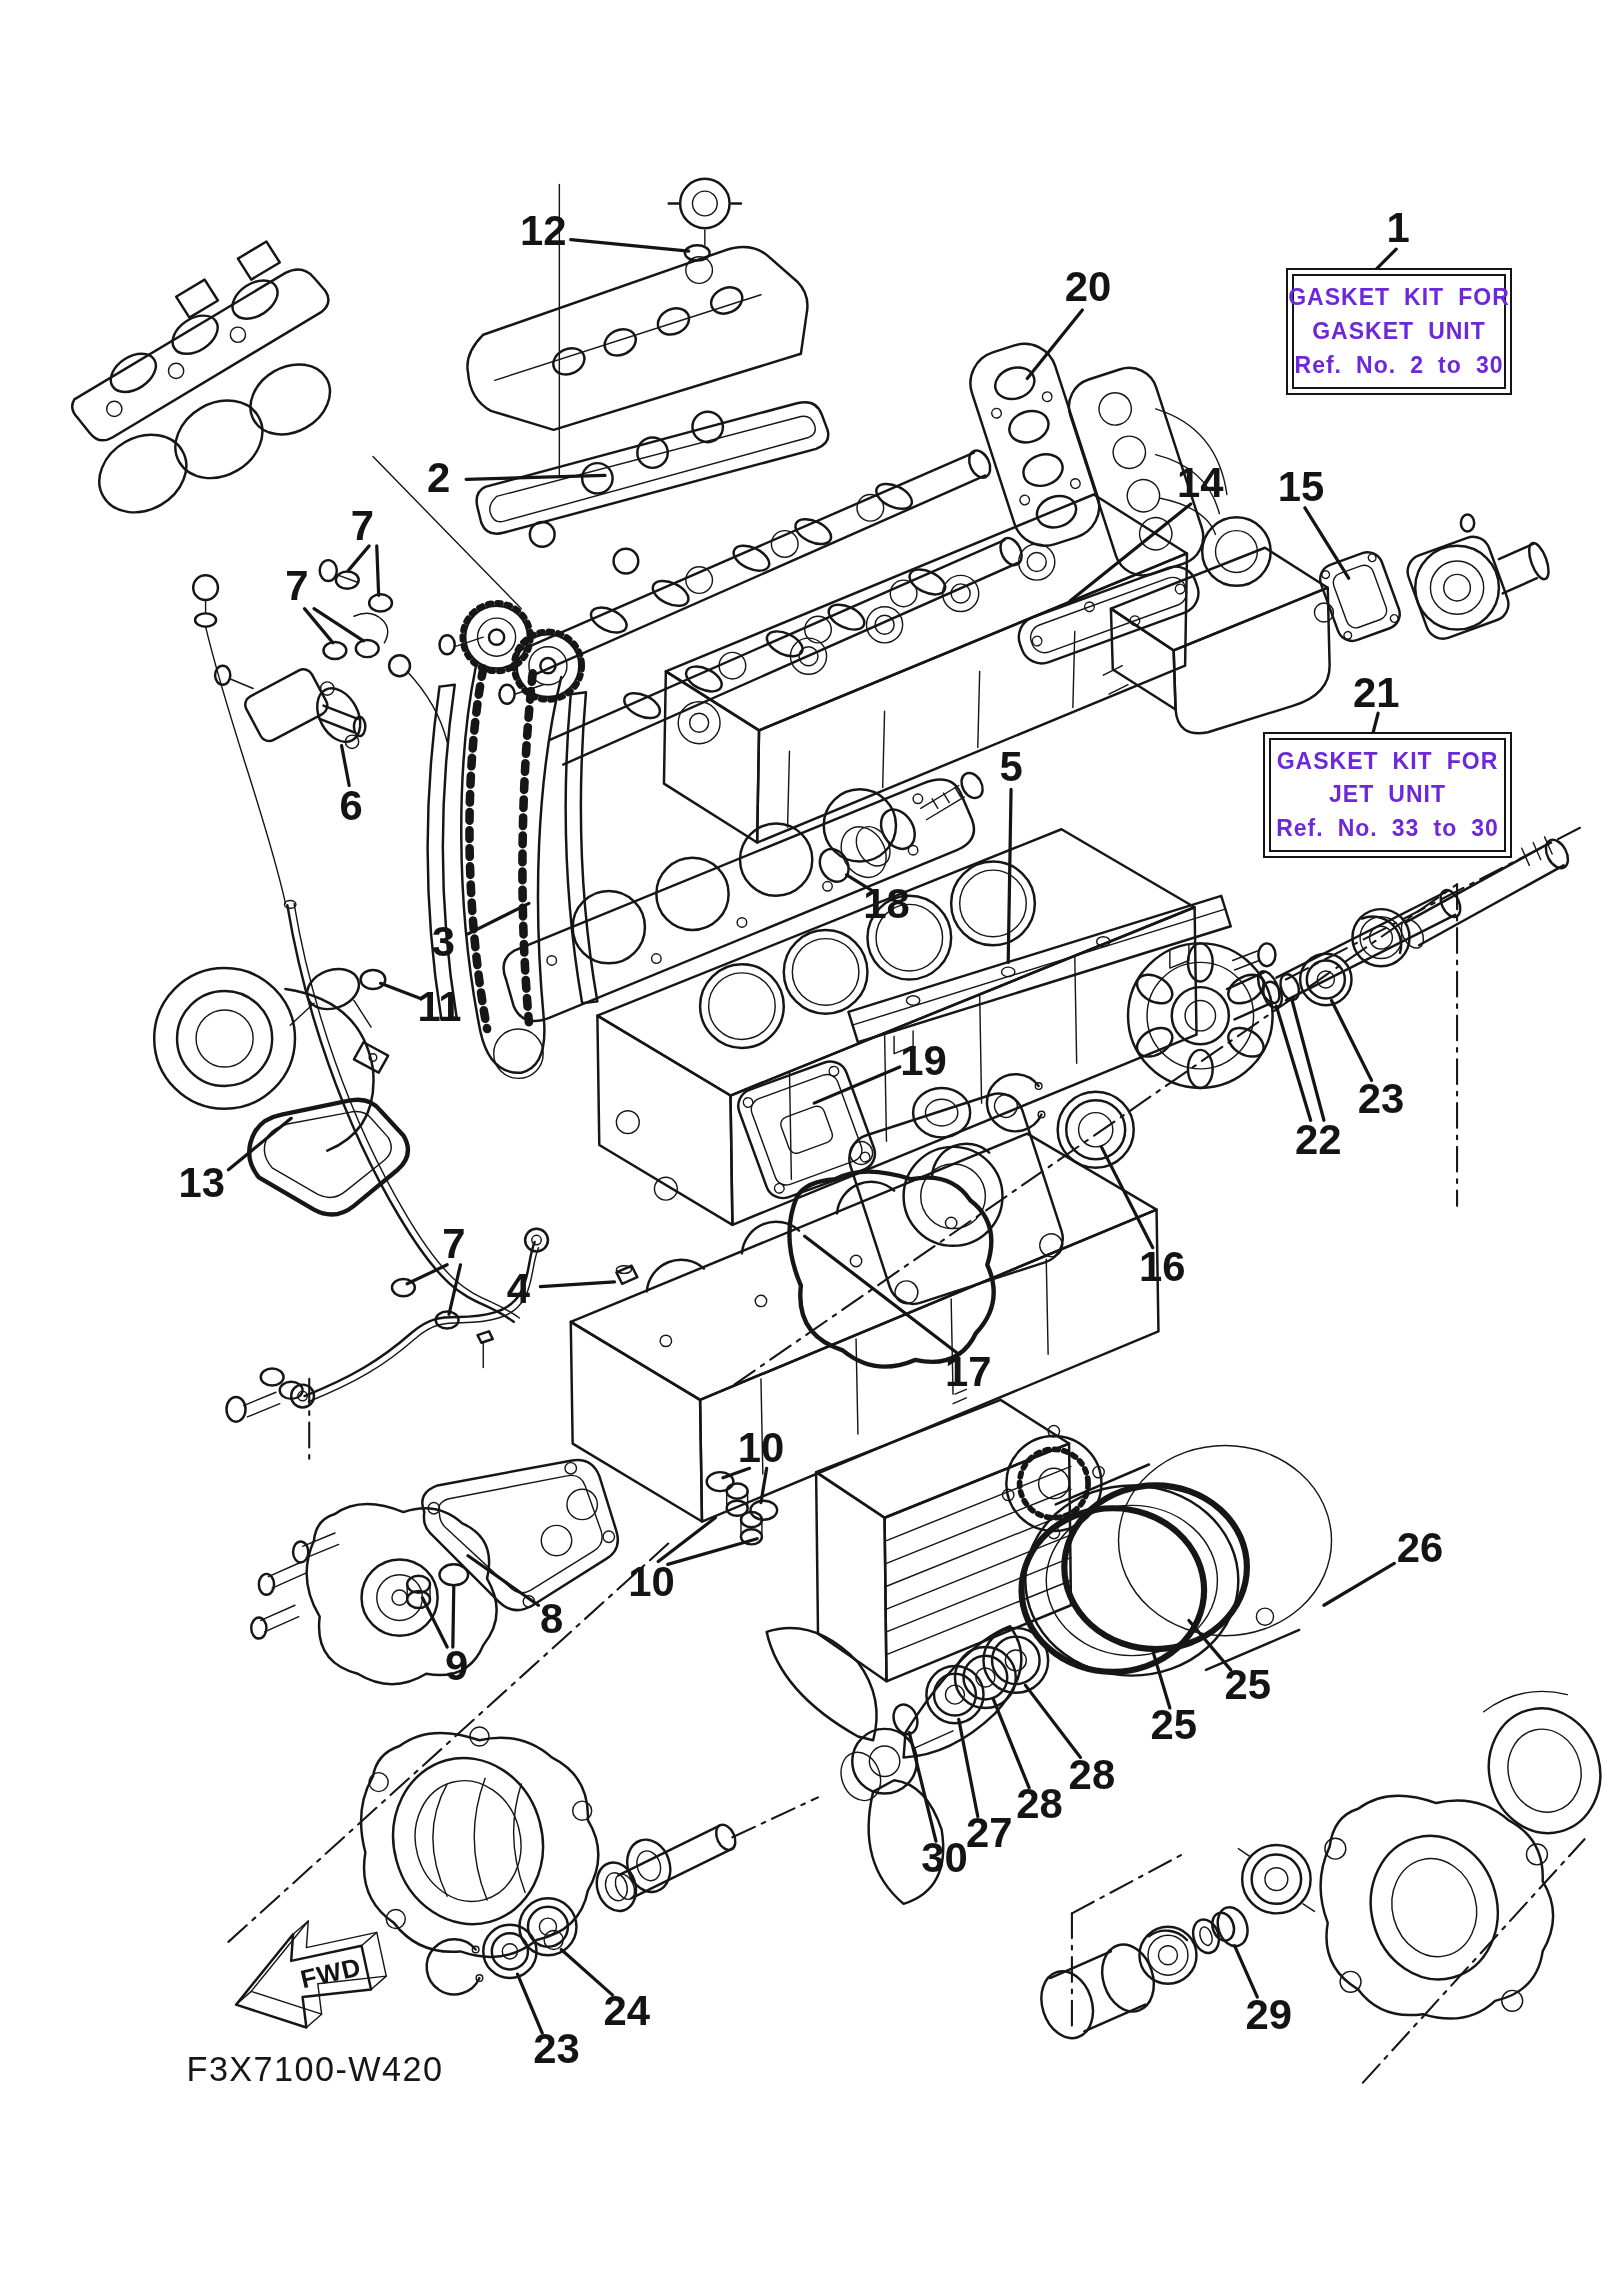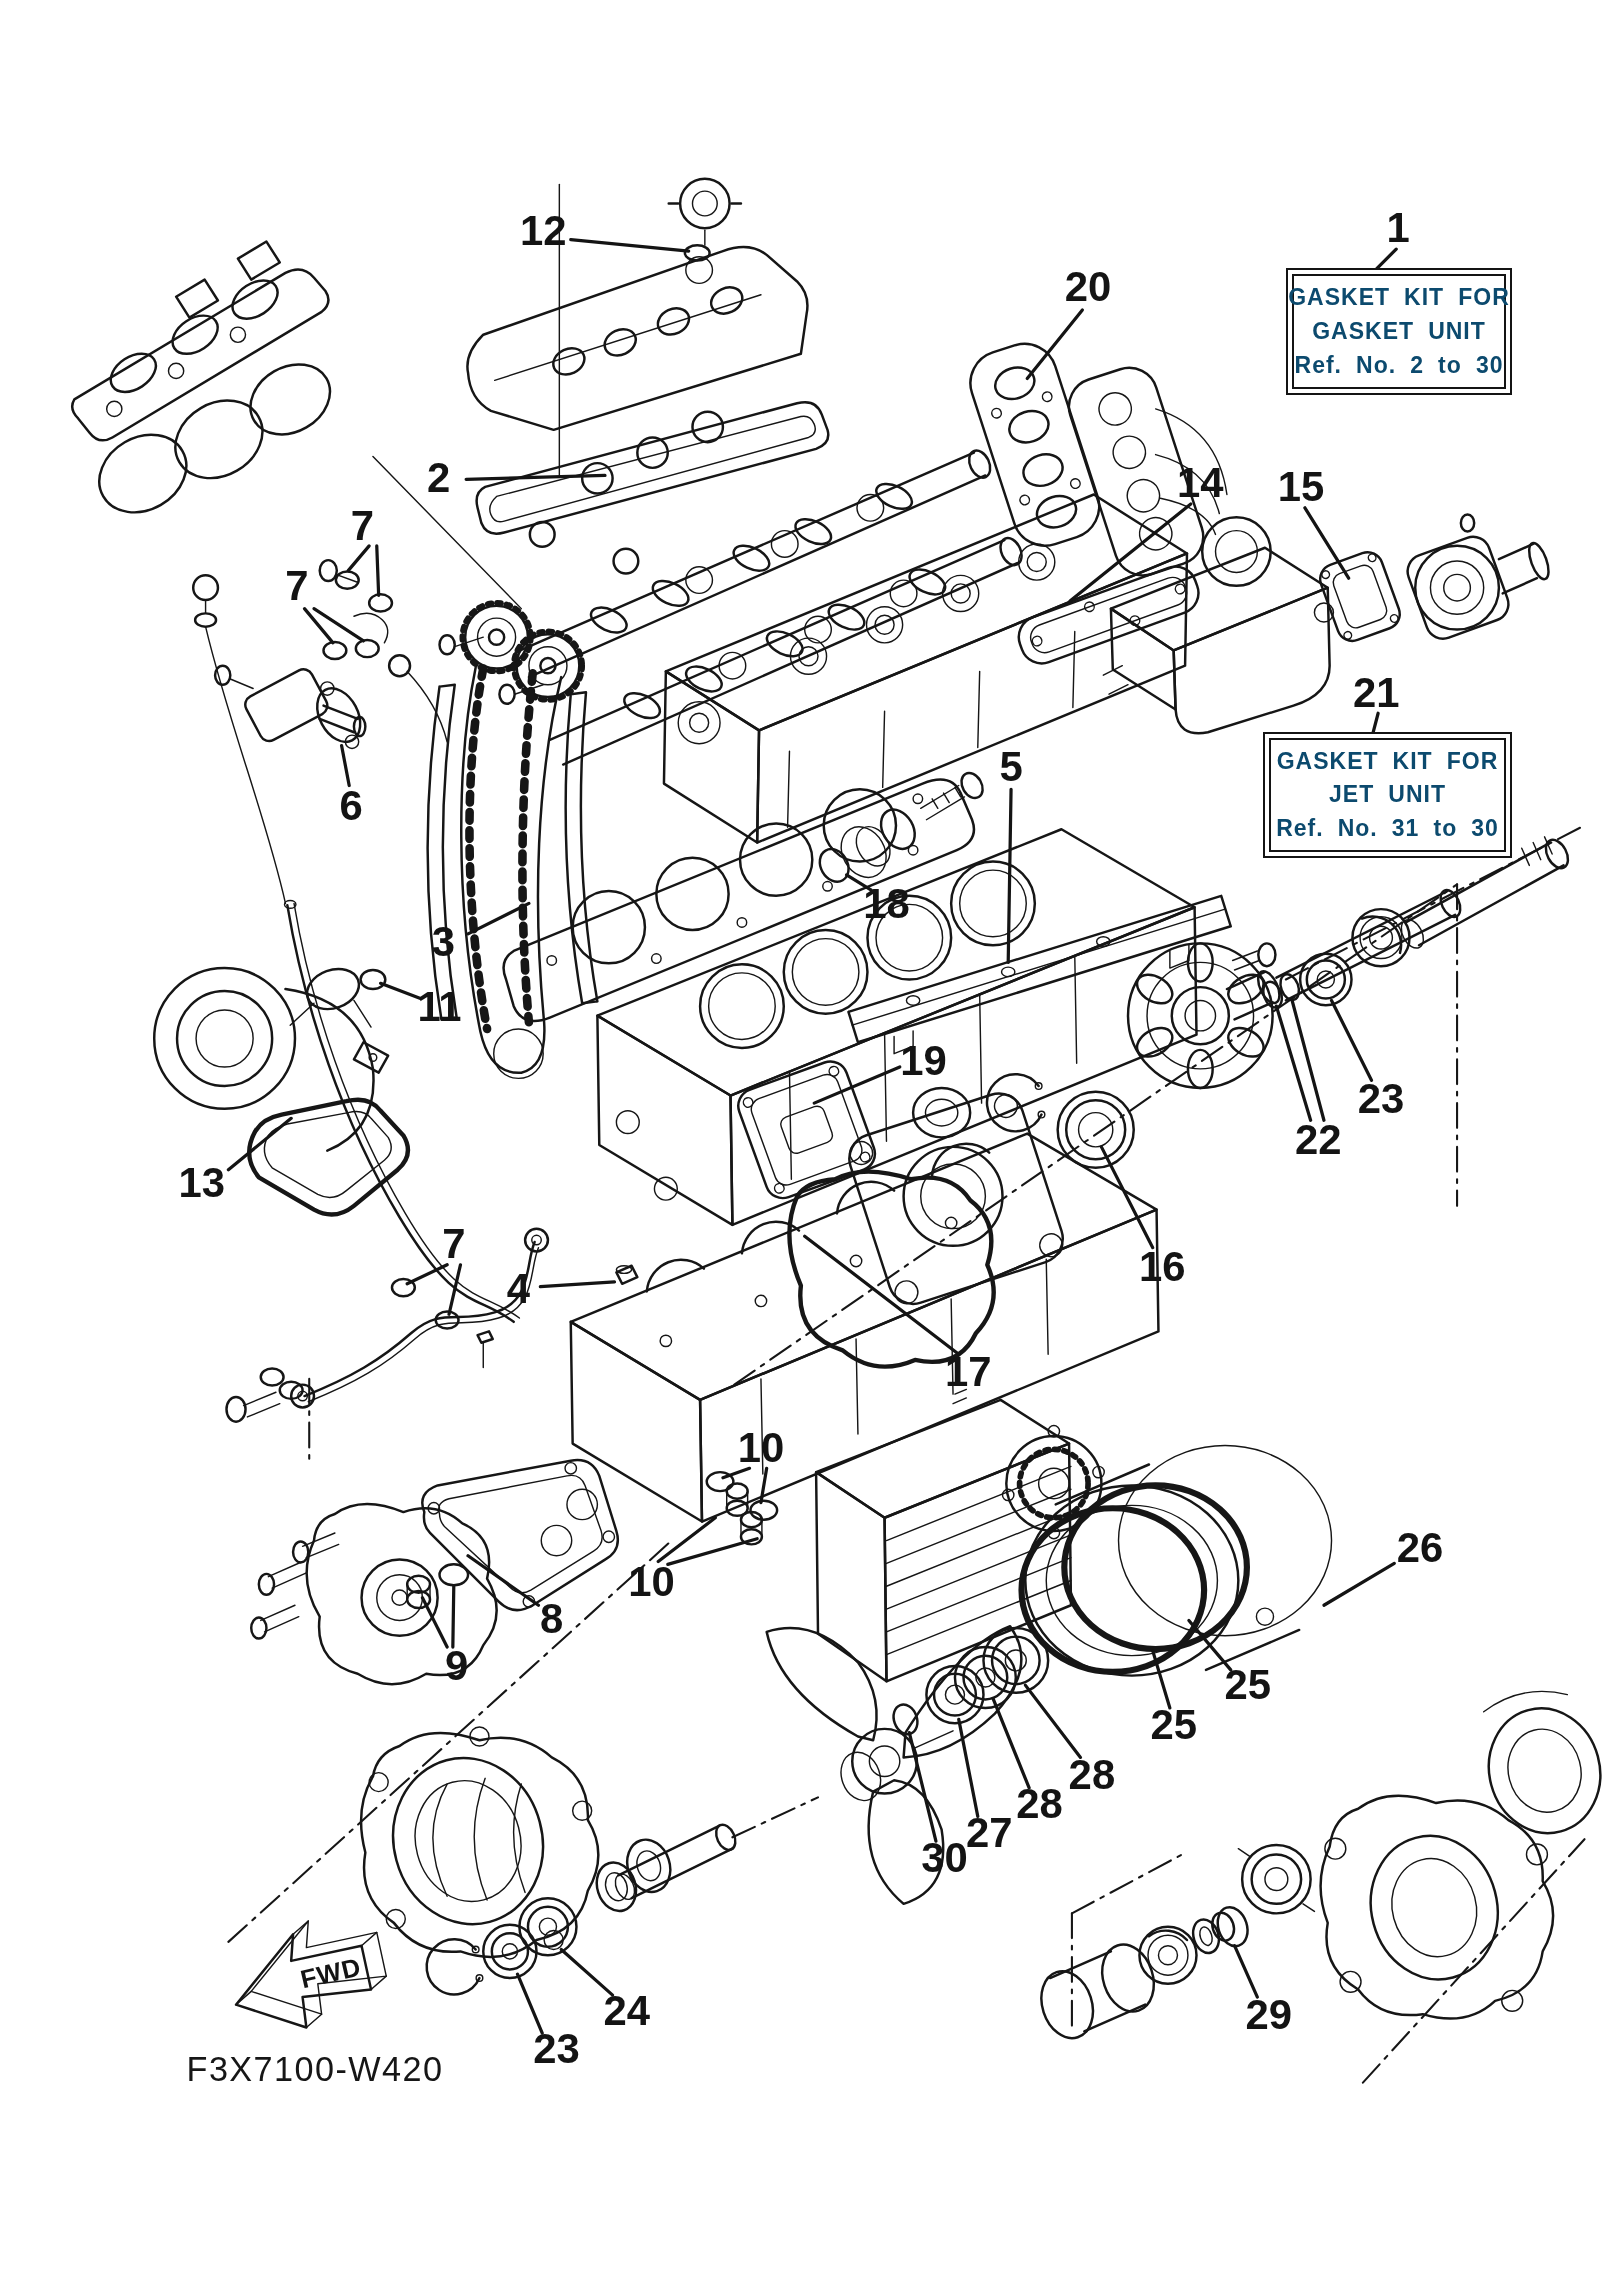--- a/index.html
+++ b/index.html
@@ -16,21 +16,21 @@
   #diagram .lk{stroke-width:9;stroke-dasharray:9 10;}
   #diagram .teeth{stroke-width:6;stroke-dasharray:4 6;}
   #diagram .callout-num{font:700 44px "Liberation Sans",sans-serif;fill:#141414;stroke:none;}
   #diagram .leader{stroke:#141414;stroke-width:3.4;}
   #diagram .fwd-text{font:700 27px "Liberation Sans",sans-serif;fill:#141414;stroke:none;letter-spacing:1px;}
   #diagram .code-text{font:400 36px "Liberation Sans",sans-serif;fill:#161616;stroke:none;letter-spacing:1.5px;}
   
   .kit-box{position:absolute;border:2.9px solid #141414;background:#ffffff;padding:3.8px;box-sizing:border-box;}
   .kit-box-inner{border:2.4px solid #141414;width:100%;height:100%;box-sizing:border-box;
       display:flex;flex-direction:column;justify-content:space-evenly;align-items:center;}
-  .kit-line{font:700 23px "Liberation Sans",sans-serif;color:#0c4a6e;letter-spacing:1px;
+  .kit-line{font:700 23px "Liberation Sans",sans-serif;color:#6d28d9;letter-spacing:1px;
       word-spacing:6.7px;white-space:nowrap;line-height:1;}
 </style>
 </head>
 <body>
 
 <div class="page">
 
 <svg id="diagram" width="1617" height="2289" viewBox="0 0 1700 2407" xmlns="http://www.w3.org/2000/svg">
 
   <g>
@@ -714,18 +714,18 @@
     <div class="kit-line">GASKET KIT FOR</div>
     <div class="kit-line">GASKET UNIT</div>
     <div class="kit-line">Ref. No. 2 to 30</div>
   </div>
 </div>
 
 <div class="kit-box" style="left:1263px;top:732px;width:249px;height:126px;">
   <div class="kit-box-inner">
     <div class="kit-line">GASKET KIT FOR</div>
     <div class="kit-line">JET UNIT</div>
-    <div class="kit-line">Ref. No. 31 to 30</div>
+    <div class="kit-line">Ref. No. 33 to 30</div>
   </div>
 </div>
 
 </div>
 
 
 </body></html>

